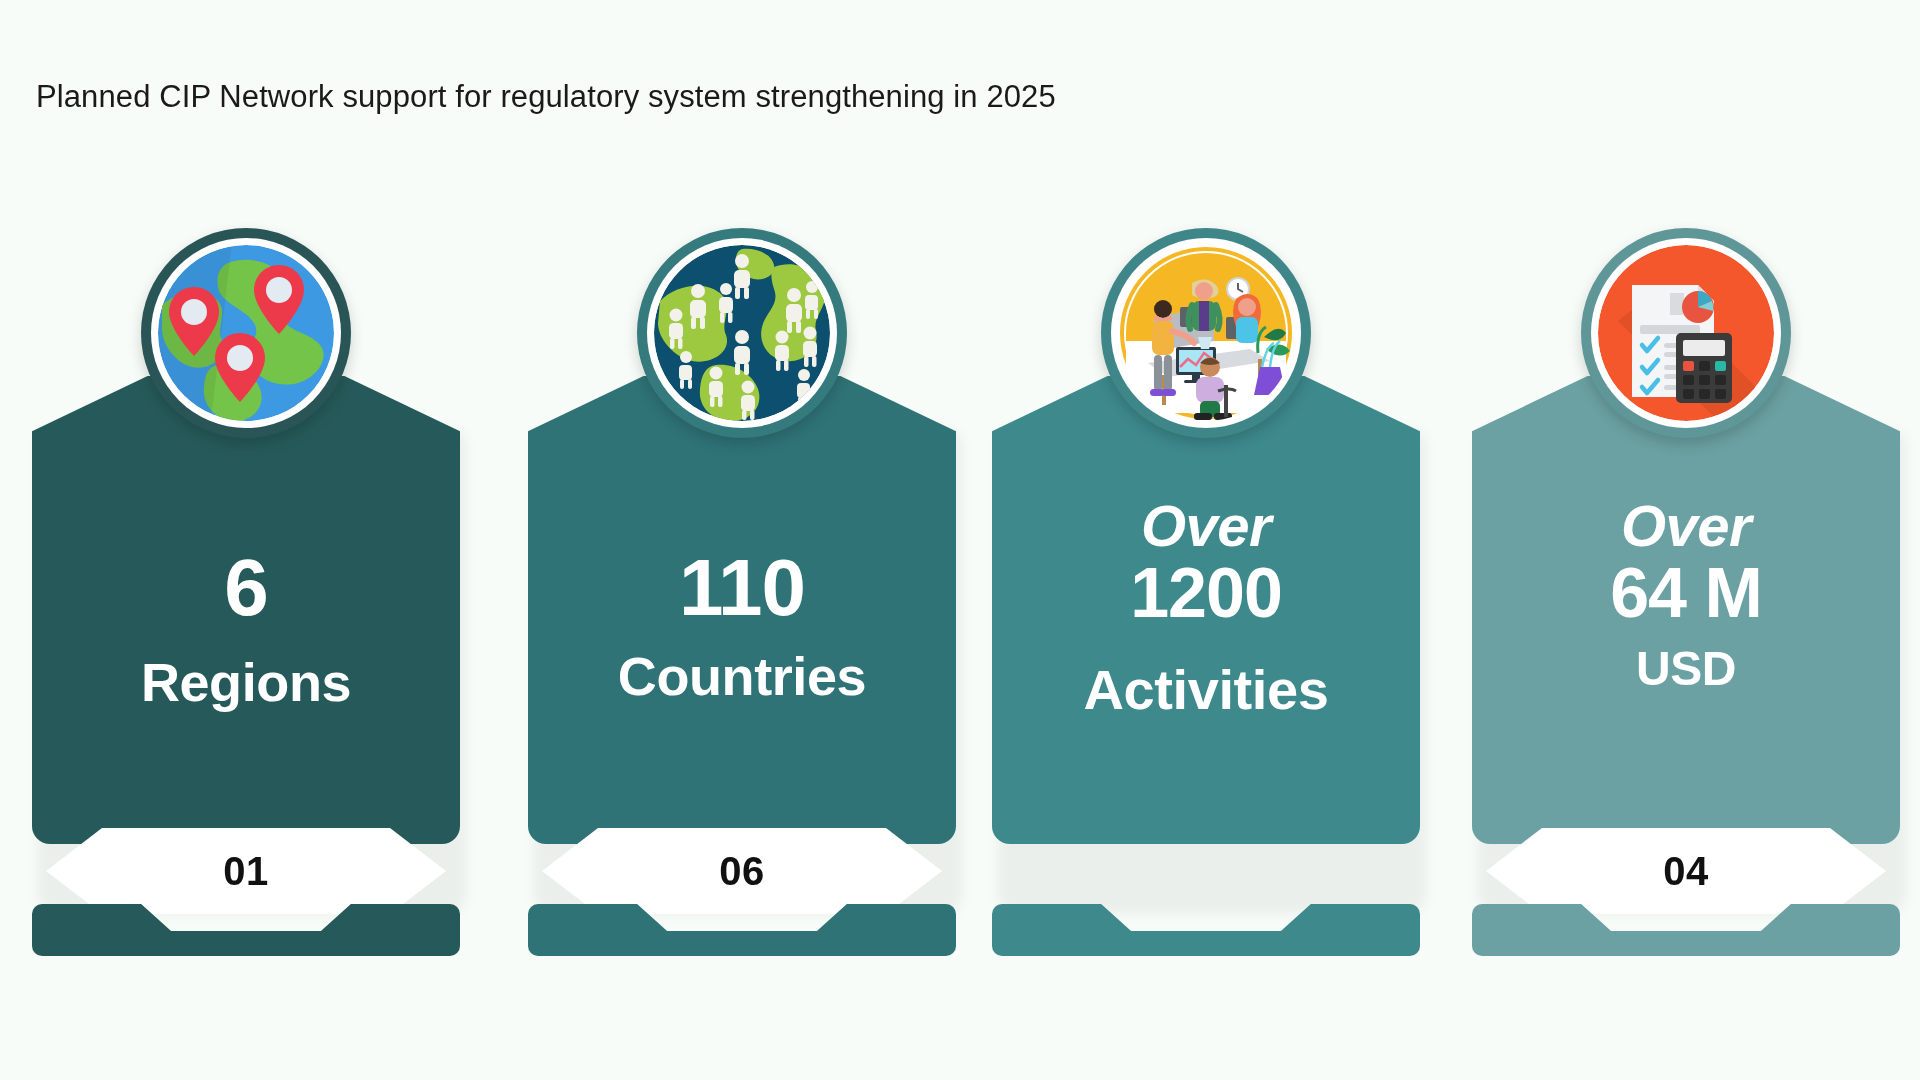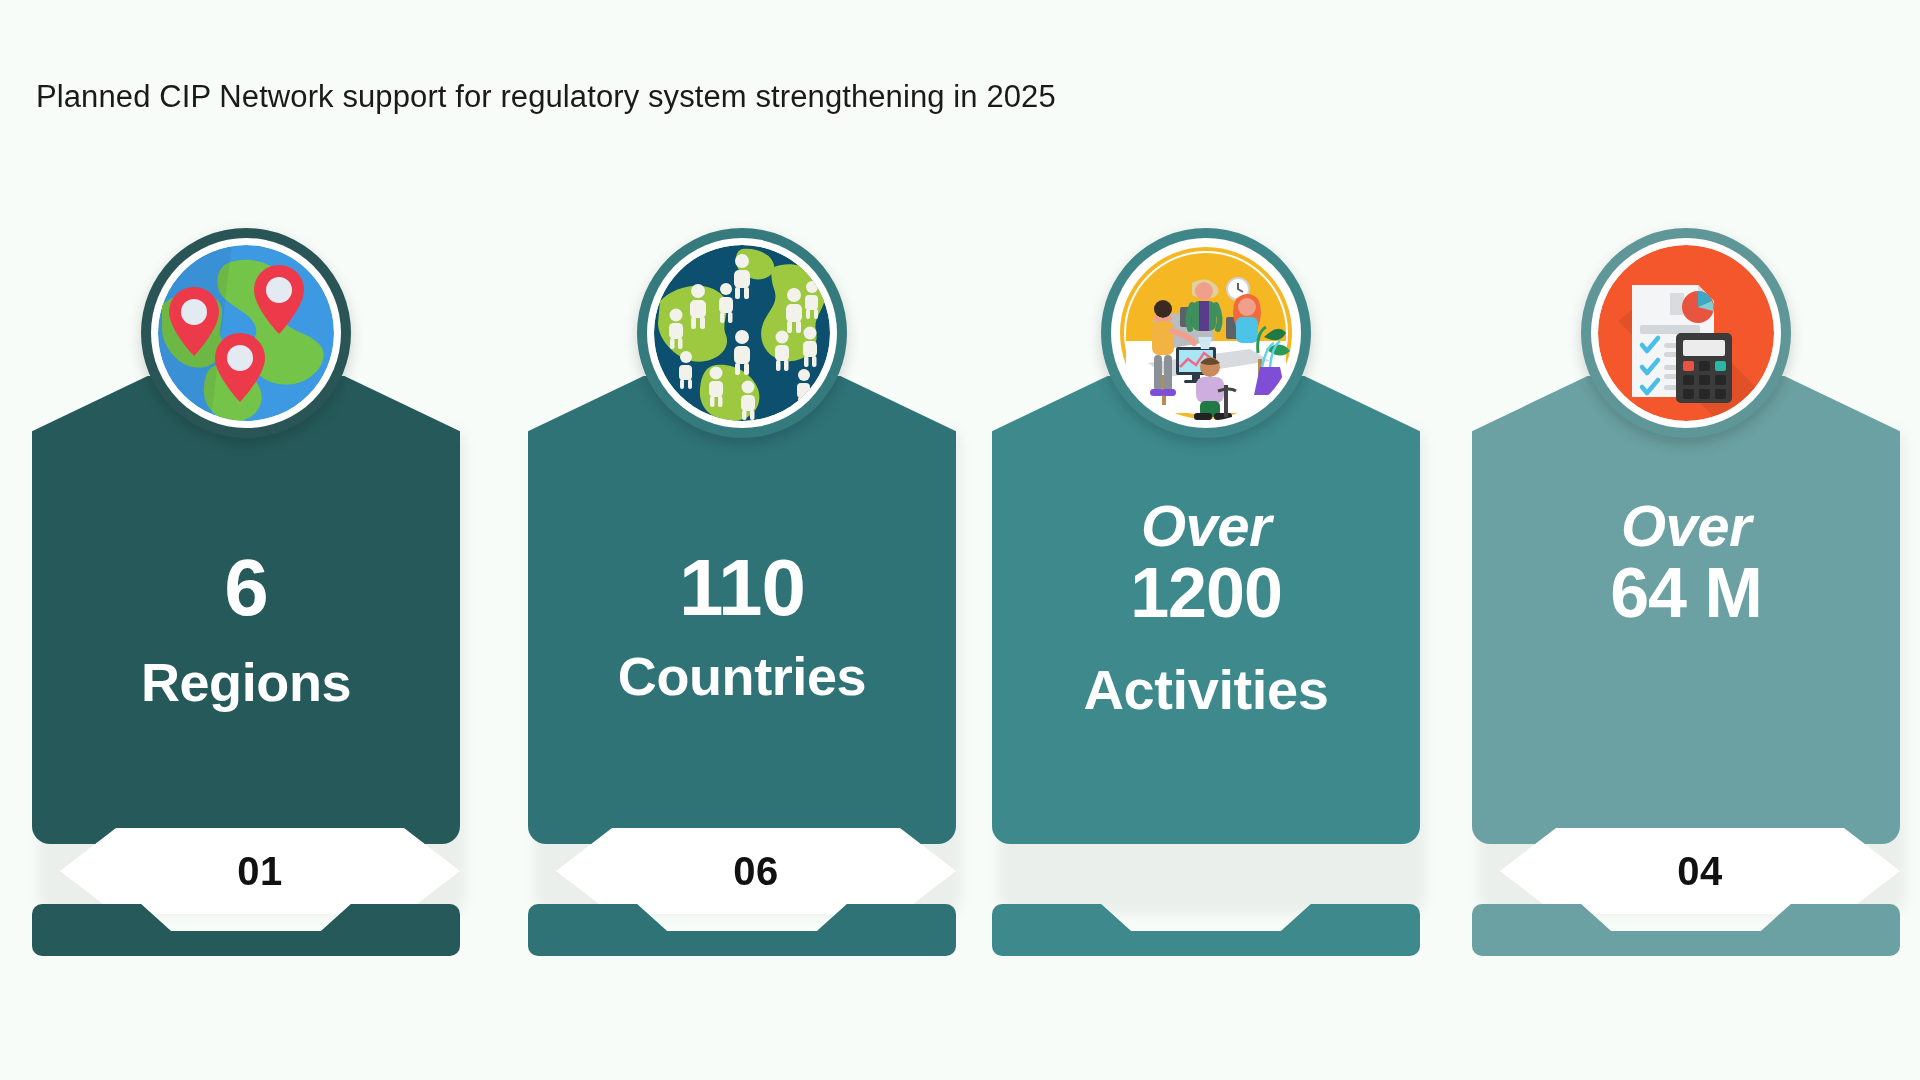--- a/index.html
+++ b/index.html
@@ -68,21 +68,21 @@
     left: 0;
     top: 262px;
     width: 428px;
     height: 354px;
     border-radius: 0 0 18px 18px;
   }
 
   
   .card-band {
     position: absolute;
-    left: 28px;
+    left: 14px;
     top: 600px;
     width: 400px;
     height: 86px;
     background: #ffffff;
     clip-path: polygon(14% 0%, 86% 0%, 100% 50%, 86% 100%, 14% 100%, 0% 50%);
     display: flex;
     align-items: center;
     justify-content: center;
   }
   .card-band-num {
@@ -479,20 +479,21 @@
             <rect x="85" y="144" width="11" height="10" rx="2" fill="#272727"></rect>
             <rect x="101" y="144" width="11" height="10" rx="2" fill="#272727"></rect>
             <rect x="117" y="144" width="11" height="10" rx="2" fill="#272727"></rect>
           </svg>
         </div>
       </div>
 
       <div class="card-text">
         <div class="card-over">Over</div>
         <div class="card-number">64 M</div>
+        <div class="card-label">USD</div>
       </div>
 
       <div class="card-band">
         <span class="card-band-num">04</span>
       </div>
       <div class="card-base" style="background:#6ba1a2;"></div>
     </div>
 
   </div>
 </div>

